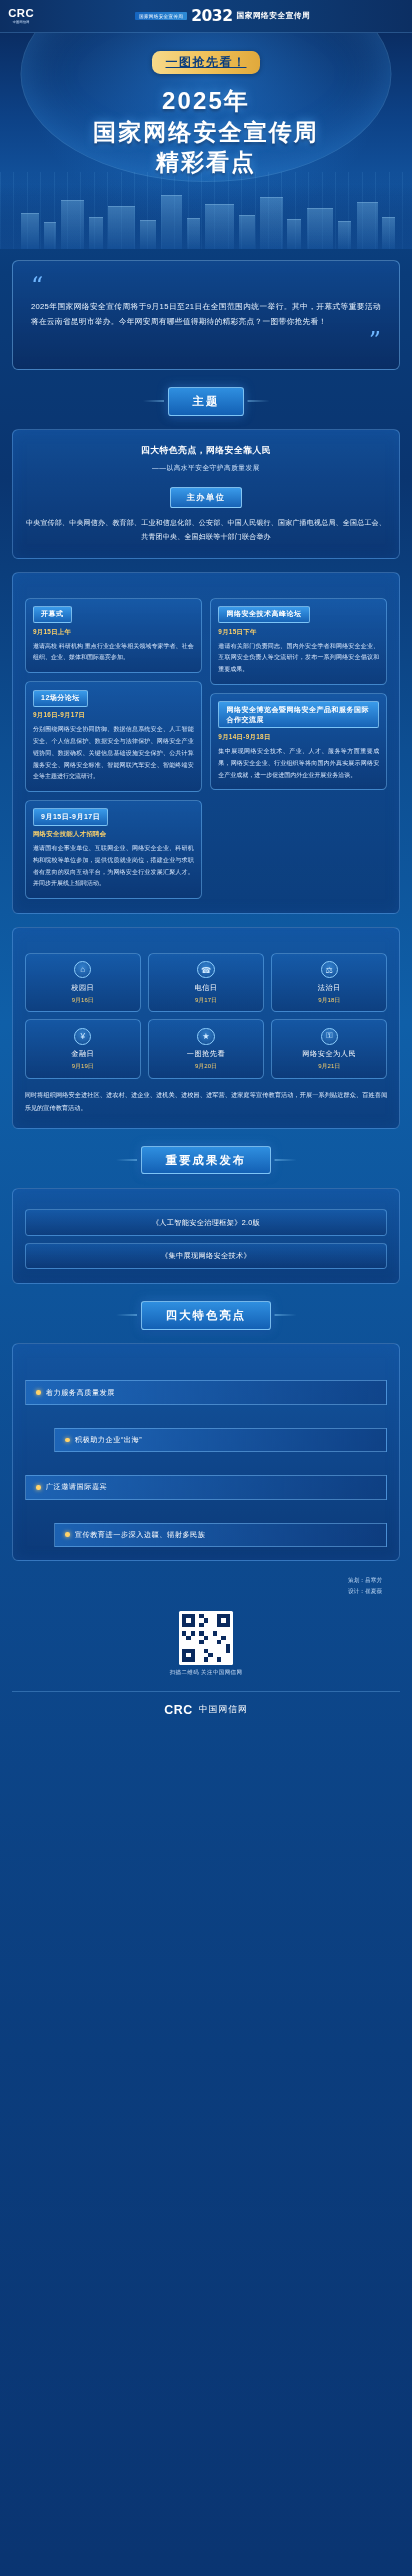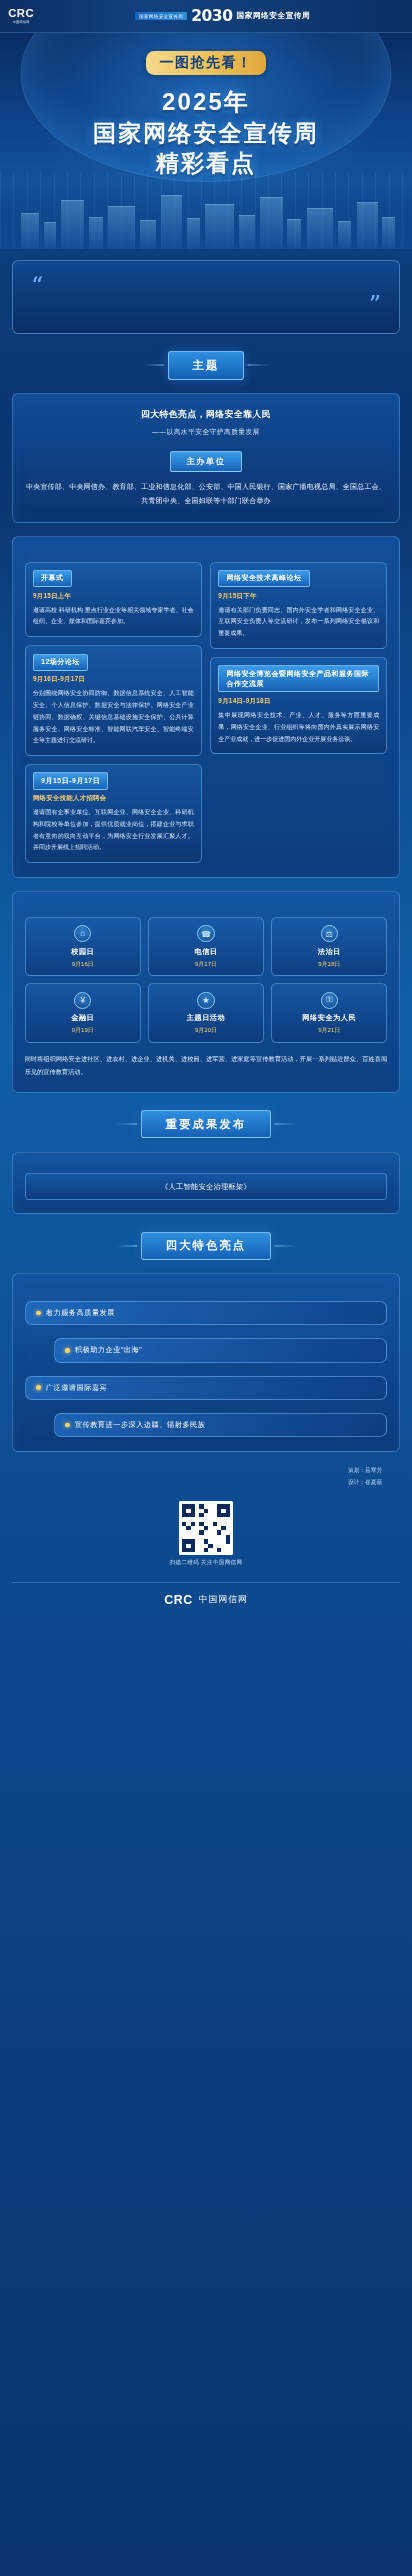--- a/index.html
+++ b/index.html
@@ -67,23 +67,24 @@
   }
   .hero .glow-arc{
     position:absolute; top:-67px; left:50%; transform:translateX(-50%);
     width:371px; height:216px; border-radius:50%;
     border:1px solid rgba(120,200,255,.25);
     box-shadow: 0 0 46px rgba(70,170,255,.35) inset;
   }
   .hero-tag {
     position:relative; z-index:2;
     background: linear-gradient(90deg,#f6d98a,#f0c25a 50%,#e0a93c);
-    color:#0a3d7d; font-size:14px; font-weight:bold;
+    color:#0a3d7d; font-size:12px; font-weight:bold;
     padding:3.1px 13.4px; border-radius:8.2px; letter-spacing:1.5px;
     box-shadow:0 1px 5.2px rgba(0,0,0,.3);
+    text-decoration:underline;
   }
   .hero-title{
     position:relative; z-index:2; margin-top:11.3px;
     text-align:center; line-height:1.32;
     font-size:24px; font-weight:bold; letter-spacing:2.1px;
     color:#fff;
     text-shadow: 0 0 9.3px rgba(90,180,255,.75), 0 1.5px 3.1px rgba(0,10,40,.6);
   }
   .hero-title .l2{ font-size:23px; }
   .hero-skyline{
@@ -188,39 +189,39 @@
     background: linear-gradient(180deg, rgba(26,98,180,.5), rgba(12,52,112,.55));
     border:0.5px solid rgba(120,195,255,.45);
     border-radius:5.2px; padding:7.2px 3.1px 6.7px; text-align:center;
   }
   .day-icon{
     width:17.5px;height:17.5px;margin:0 auto 4.1px;border-radius:50%;
     border:0.8px solid #8fd0ff; display:flex;align-items:center;justify-content:center;
     font-size:8.2px; color:#cfe9ff;
     background: radial-gradient(circle at 50% 35%, rgba(90,180,255,.45), rgba(10,50,110,.1));
   }
-  .day-name{ font-size:7.2px; font-weight:bold; letter-spacing:0.5px;}
+  .day-name{ font-size:7.2px; font-weight:normal; letter-spacing:0.5px;}
   .day-date{ font-size:6px; color:#ffd36a; margin-top:3.1px;}
   .day-note{
     font-size:6.2px; line-height:2.0; color:#e3efff; margin-top:10.3px; text-align:justify;
   }
   
   .res-item{
     background: linear-gradient(180deg, rgba(26,98,180,.5), rgba(12,52,112,.55));
     border:0.5px solid rgba(120,195,255,.45);
     border-radius:4.1px; padding:7.2px 5.2px; text-align:center;
     font-size:7.2px; letter-spacing:0.3px; margin-top:7.2px;
   }
   
   .hl-item{
     display:flex; align-items:center; gap:5.2px;
     background: linear-gradient(90deg, rgba(34,110,196,.75), rgba(14,60,128,.55));
     border:0.5px solid rgba(130,200,255,.45);
-    border-radius: 7px;
-    padding: 6.2px 10.3px; margin-top:13px;
+    border-radius: 0;
+    padding: 6.2px 10.3px; margin-top:23px;
     font-size:7.2px; letter-spacing:0.5px;
   }
   .hl-item.indent{ margin-left: 29px; }
   .hl-dot{
     width:4.6px;height:4.6px;border-radius:50%;
     background:#ffd36a; box-shadow:0 0 4.1px #ffd36a; flex:none;
   }
   
   .credits{
     text-align:right; font-size:5.7px; color:#bcd7f5; padding: 13.4px 17.5px 0; line-height:2;
@@ -246,21 +247,21 @@
 
 <div class="page">
 
   <div class="topbar">
     <div class="crc-logo">
       <div class="mark">CRC</div>
       <div class="sub">中国网信网</div>
     </div>
     <div class="topbar-center">
       <span class="ribbon">国家网络安全宣传周</span>
-      <span class="year-big">2030</span>
+      <span class="year-big">2032</span>
       <span class="topbar-title">国家网络安全宣传周</span>
     </div>
   </div>
 
   <div class="hero">
     <div class="glow-arc"></div>
     <div class="hero-tag">一图抢先看！</div>
     <div class="hero-title">
       <div>2025年</div>
       <div class="l2">国家网络安全宣传周</div>
@@ -281,20 +282,21 @@
       <div class="b" style="left:287px;width:14.4px;height:30px"></div>
       <div class="b" style="left:307px;width:26px;height:41px"></div>
       <div class="b" style="left:338px;width:13.4px;height:28px"></div>
       <div class="b" style="left:357px;width:20.6px;height:47px"></div>
       <div class="b" style="left:382px;width:13.4px;height:32px"></div>
     </div>
   </div>
 
   <div class="quote-card">
     <div class="qmark">“</div>
+    <div class="quote-text">2025年国家网络安全宣传周将于9月15日至21日在全国范围内统一举行。其中，开幕式等重要活动将在云南省昆明市举办。今年网安周有哪些值得期待的精彩亮点？一图带你抢先看！</div>
     <div class="qmark right">”</div>
   </div>
 
   <div class="wrap">
 
     <div class="sec-head">
       <div class="sec-pill">主题</div>
     </div>
     <div class="card">
       <div class="theme-main">四大特色亮点，网络安全靠人民</div>
@@ -356,37 +358,38 @@
           <div class="day-name">法治日</div>
           <div class="day-date">9月18日</div>
         </div>
         <div class="day-cell">
           <div class="day-icon">¥</div>
           <div class="day-name">金融日</div>
           <div class="day-date">9月19日</div>
         </div>
         <div class="day-cell">
           <div class="day-icon">★</div>
-          <div class="day-name">主题日活动</div>
+          <div class="day-name">一图抢先看</div>
           <div class="day-date">9月20日</div>
         </div>
         <div class="day-cell">
           <div class="day-icon">⚿</div>
           <div class="day-name">网络安全为人民</div>
           <div class="day-date">9月21日</div>
         </div>
       </div>
       <div class="day-note">同时将组织网络安全进社区、进农村、进企业、进机关、进校园、进军营、进家庭等宣传教育活动，开展一系列贴近群众、百姓喜闻乐见的宣传教育活动。</div>
     </div>
 
     <div class="sec-head">
       <div class="sec-pill">重要成果发布</div>
     </div>
     <div class="card">
-      <div class="res-item">《人工智能安全治理框架》</div>
+      <div class="res-item">《人工智能安全治理框架》2.0版</div>
+      <div class="res-item">《集中展现网络安全技术》</div>
     </div>
 
     <div class="sec-head">
       <div class="sec-pill">四大特色亮点</div>
     </div>
     <div class="card">
       <div class="hl-item">
         <span class="hl-dot"></span>
         <span>着力服务高质量发展</span>
       </div>

